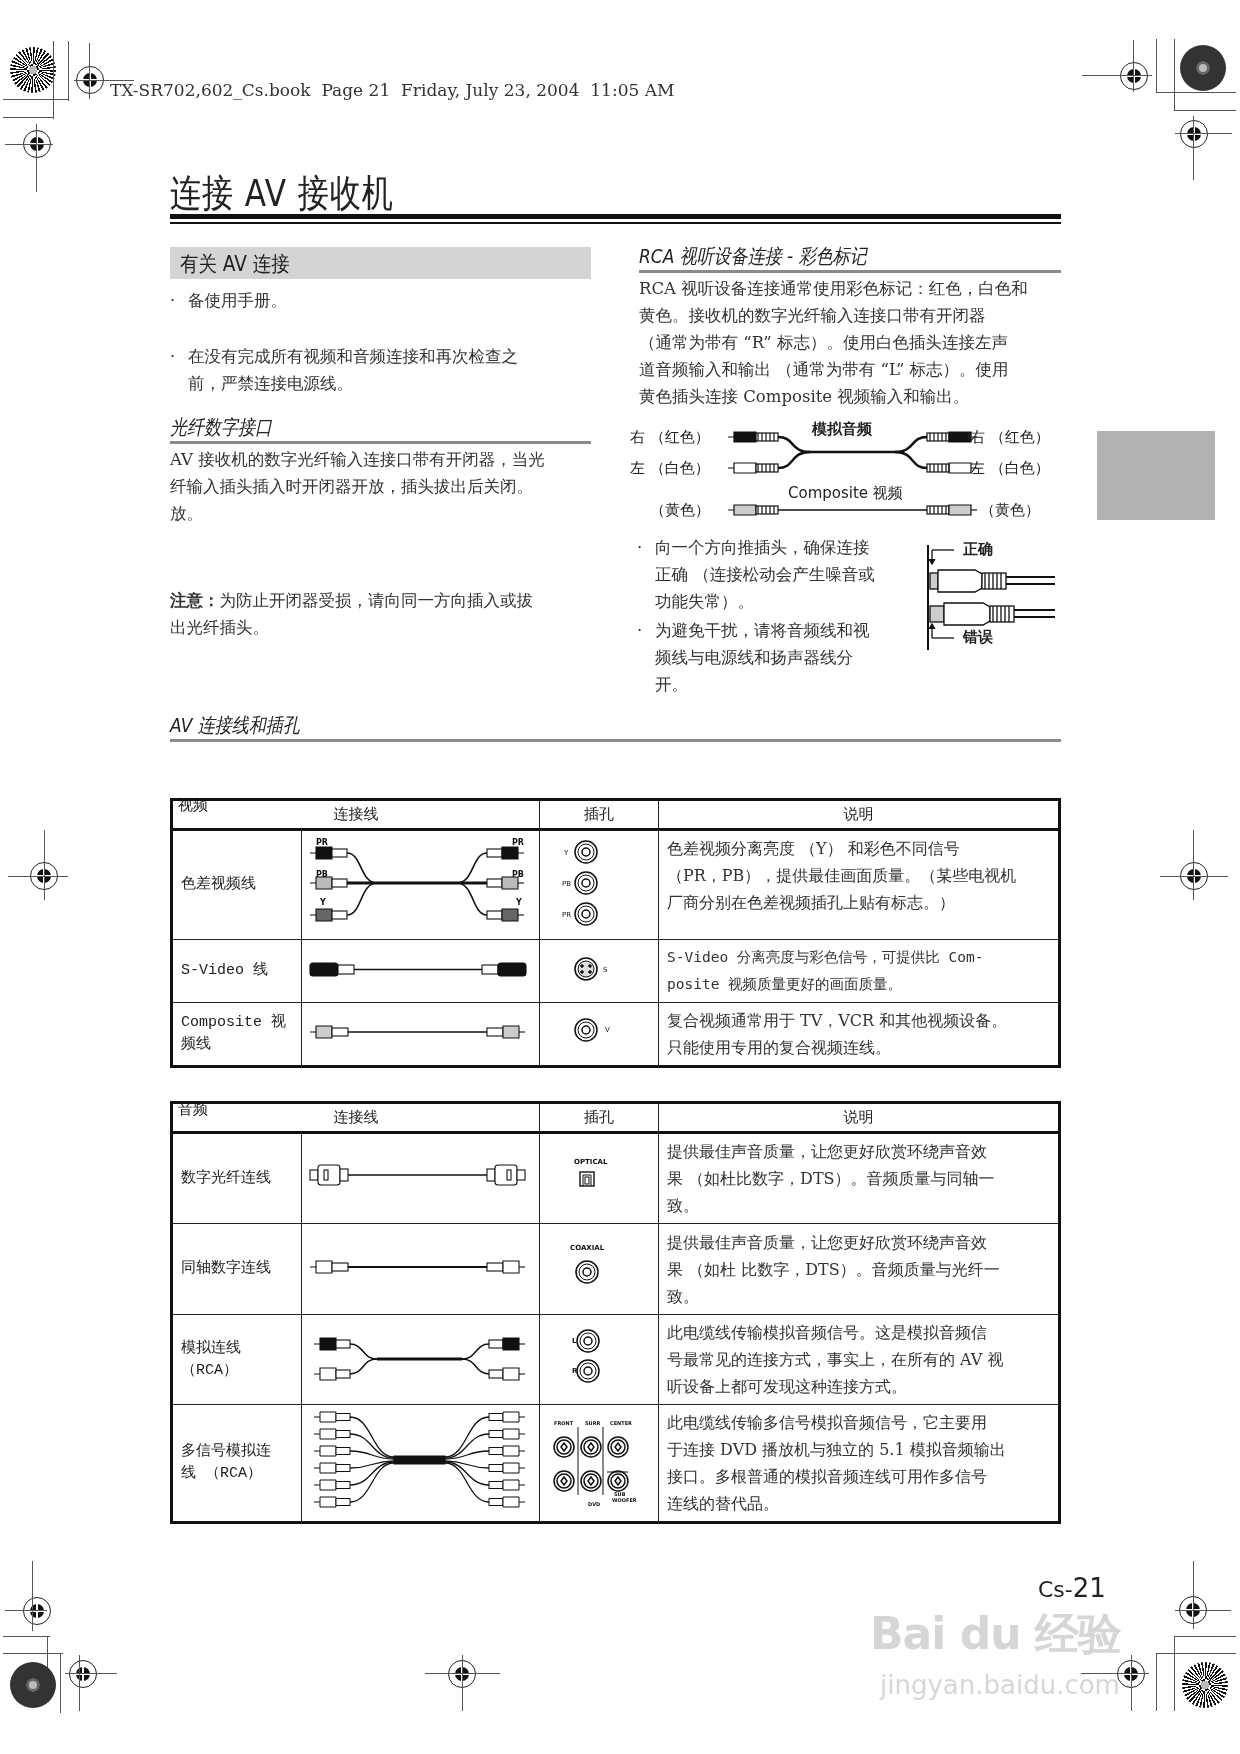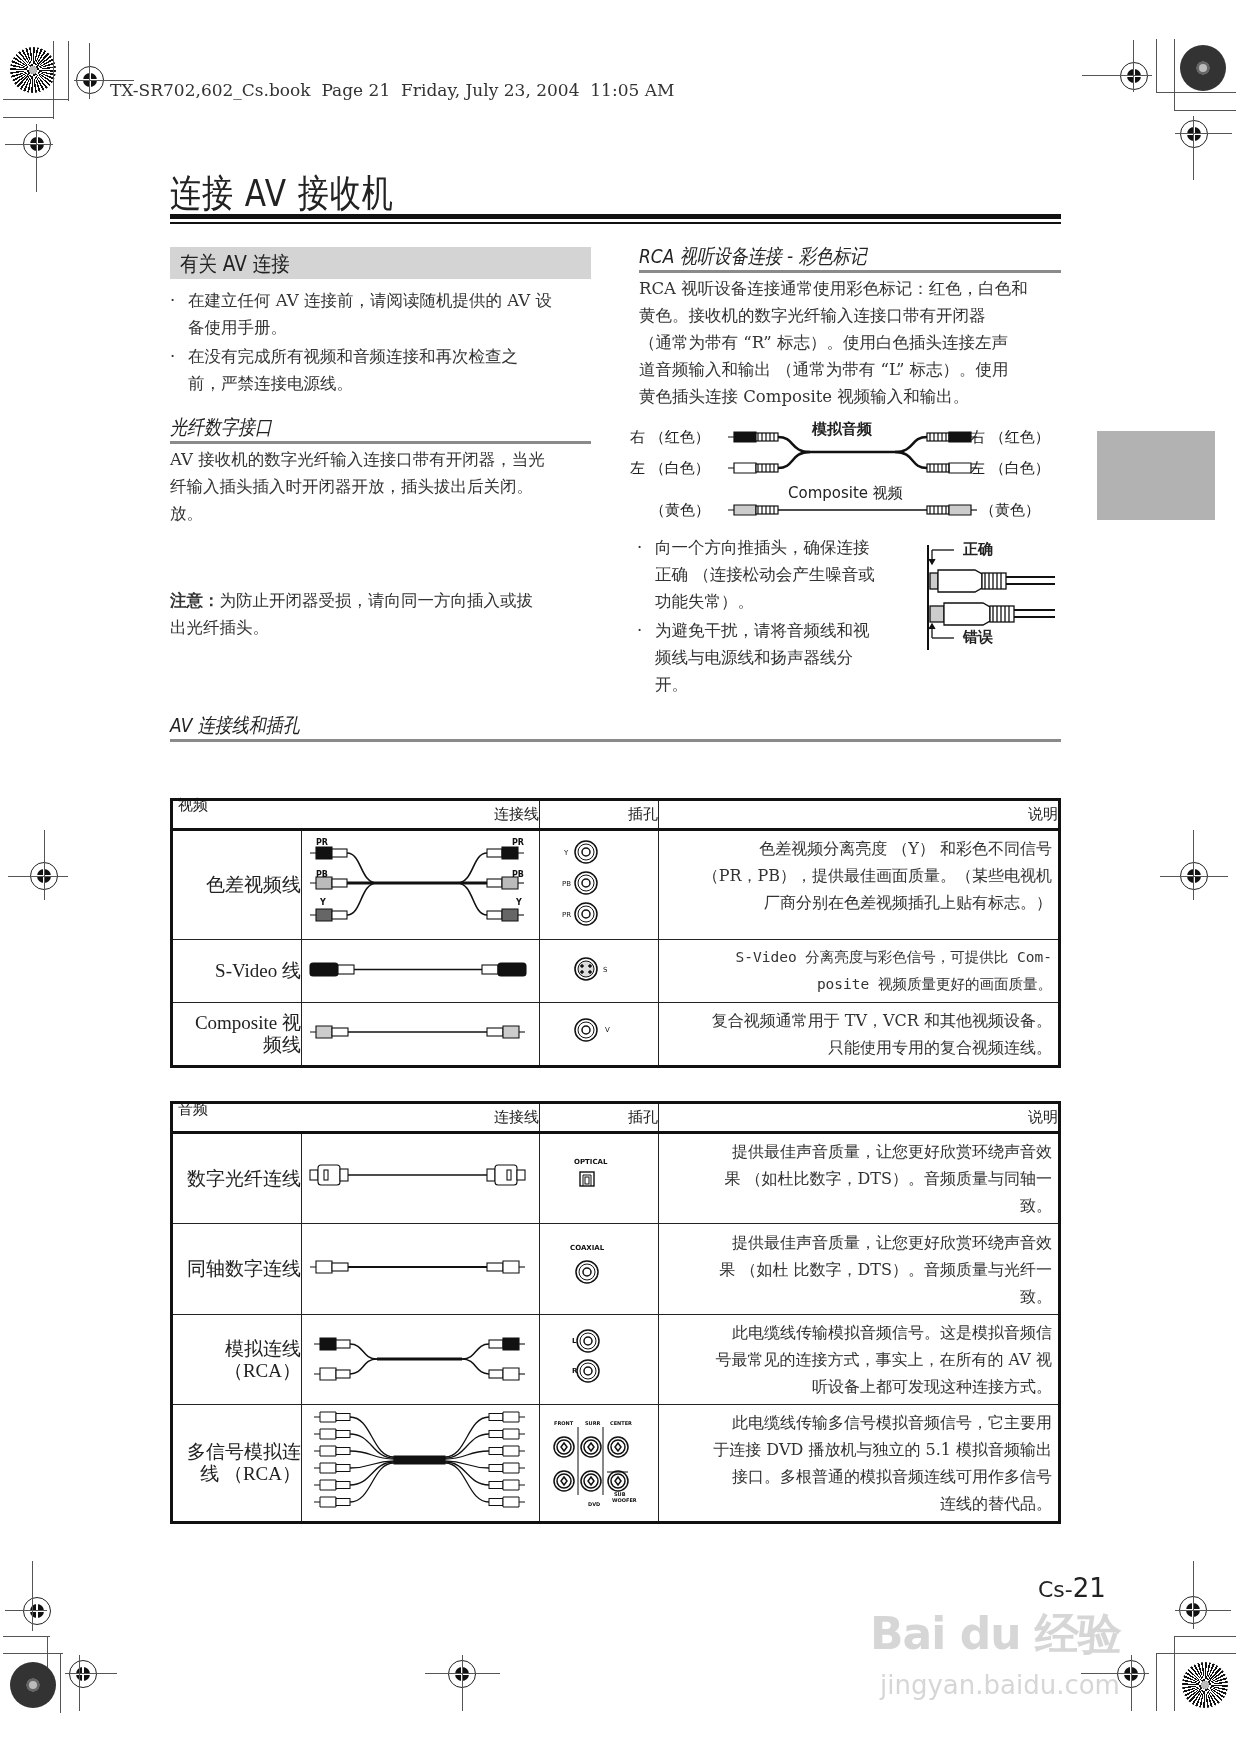--- a/index.html
+++ b/index.html
@@ -23,23 +23,23 @@
   .sec-gray{left:170px;top:247px;width:421px;height:32px;background:#d4d4d4;}
   .sec-gray span{position:absolute;left:10px;top:3px;font-size:21px;font-family:"DejaVu Sans","Liberation Sans",sans-serif;transform:scaleX(0.88);transform-origin:left;}
   .ital{font-style:italic;font-family:"DejaVu Sans","Liberation Sans",sans-serif;font-size:20px;transform:scaleX(0.85);transform-origin:left;}
   .rule-gray{position:absolute;height:3px;background:#8a8a8a;}
   .body{font-size:16.5px;line-height:27px;color:#333;}
   .bullet{position:absolute;font-size:16.5px;line-height:27px;color:#333;}
   .bullet .dot{position:absolute;left:0;top:0;}
   .bullet .txt{position:absolute;left:18px;top:0;}
   
   table.av{position:absolute;border-collapse:collapse;left:170px;width:891px;border:3px solid #111;table-layout:fixed;}
-  table.av td,table.av th{border:1px solid #222;padding:0;vertical-align:middle;text-align:right;}
+  table.av td,table.av th{border:1px solid #222;padding:0;vertical-align:middle;}
   table.av th{font-weight:normal;font-family:"DejaVu Sans","Liberation Sans",sans-serif;font-size:15px;height:27px;border-bottom:3px solid #111;}
-  .cname{font-family:Liberation Serif, serif;font-size:19px;padding-left:8px !important;line-height:22px;}
+  .cname{font-family:Liberation Mono, monospace;font-size:15px;padding-left:8px !important;line-height:22px;}
   .desc{font-size:16px;line-height:27px;padding:4px 6px 4px 8px !important;color:#333;}
   .jack{text-align:center;position:relative;}
   .table-label{position:absolute;font-family:"DejaVu Sans","Liberation Sans",sans-serif;font-size:15px;margin-top:21px;}
   .tab{position:absolute;left:1097px;top:431px;width:118px;height:89px;background:#b2b2b2;}
   .pageno{position:absolute;left:1038px;top:1573px;font-family:"DejaVu Sans","Liberation Sans",sans-serif;}
   .wm{position:absolute;color:rgba(180,180,180,0.55);font-family:"DejaVu Sans","Liberation Sans",sans-serif;font-weight:bold;}
 </style>
 </head>
 <body>
 
@@ -110,21 +110,20 @@
 
 <div class="tab"></div>
 
 <div class="abs sec-gray">
   <span>有关 AV 连接</span>
 </div>
 
 <div class="bullet" style="left:170px;top:287px;width:430px;">
   <span class="dot">·</span>
   <div class="txt">
-    <div>在建立任何 AV 连接前，请阅读随机提供的 AV 设</div>
     <div>备使用手册。</div>
   </div>
 </div>
 <div class="bullet" style="left:170px;top:343px;width:430px;">
   <span class="dot">·</span>
   <div class="txt">
     <div>在没有完成所有视频和音频连接和再次检查之</div>
     <div>前，严禁连接电源线。</div>
   </div>
 </div>

